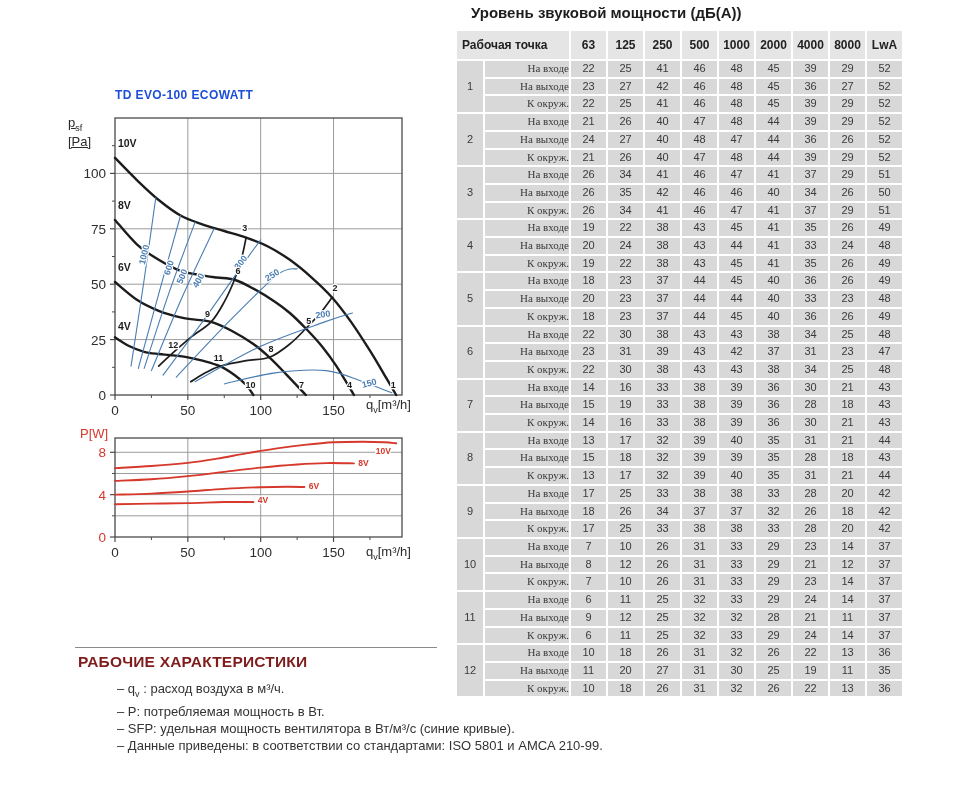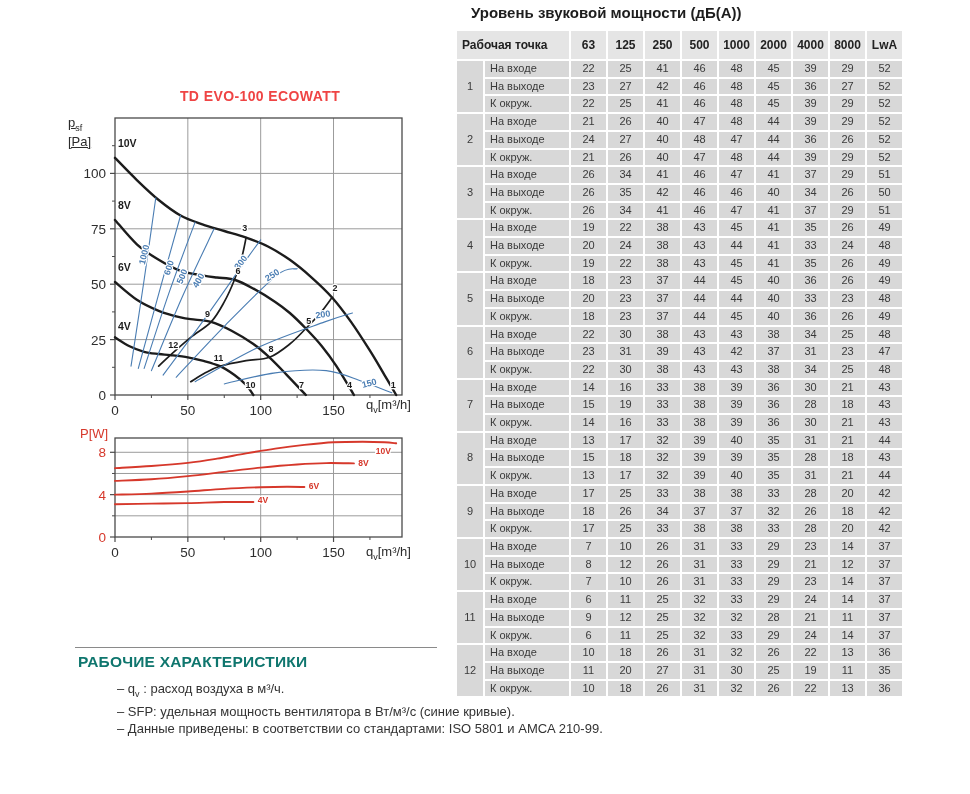--- a/index.html
+++ b/index.html
@@ -1,47 +1,47 @@
 <!DOCTYPE html>
 <html><head>
 <meta charset="utf-8">
 <style>
   html,body{margin:0;padding:0;background:#fff;}
   #page{position:relative;width:970px;height:794px;background:#fff;overflow:hidden;
         font-family:"Liberation Sans", sans-serif;color:#3a3a3a;}
 
   
-  .chart-title{position:absolute;left:115px;top:88px;width:290px;text-align:center;
-               font-size:14px;font-weight:bold;letter-spacing:0.4px;color:#ef4444;}
+  .chart-title{position:absolute;left:115px;top:88px;width:290px;
+               font-size:12px;font-weight:bold;letter-spacing:0.4px;color:#1d4ed8;}
   .axlab{position:absolute;font-size:13px;line-height:14px;color:#2b2b2b;}
   .axlab sub{font-size:9px;}
   .axlab.red{color:#d6382b;}
   svg.chart{position:absolute;}
   svg.chart text.tick{font-family:"Liberation Sans",sans-serif;font-size:13.5px;}
   svg.chart text.clab{font-family:"Liberation Sans",sans-serif;font-weight:bold;
                       paint-order:stroke;stroke:#ffffff;stroke-width:2.5px;}
 
   
   .rule{position:absolute;left:75px;top:647px;width:362px;height:1px;background:#8a8a8a;}
   .perf{position:absolute;left:78px;top:653px;width:620px;}
-  .perf h2{margin:0 0 9px 0;font-size:15.5px;color:#0f766e;letter-spacing:0.2px;}
+  .perf h2{margin:0 0 9px 0;font-size:15.5px;color:#7f1d1d;letter-spacing:0.2px;}
   .perf .bl{font-size:13px;line-height:17px;color:#333;margin-left:39px;}
   .perf .bl.indent{padding-left:108px;}
   .perf .bl sub{font-size:9px;}
 
   
   .right-col{position:absolute;left:455px;top:4px;width:450px;}
   .tbl-title{font-size:15px;font-weight:bold;color:#1d1d1d;margin:0 0 8px 16px;}
   table.spt{border-collapse:separate;border-spacing:2px;table-layout:fixed;width:447px;}
   table.spt th{background:#e5e5e5;color:#222;font-size:12px;font-weight:bold;
                height:28px;padding:0;text-align:center;}
   table.spt th.corner{text-align:left;padding-left:5px;}
   table.spt td{background:#d8d8d8;font-size:11px;color:#3a3a3a;height:15.7px;
                line-height:15.7px;padding:0;text-align:center;}
-  table.spt td.rowlab{text-align:left;padding-left:5px;}
+  table.spt td.rowlab{text-align:right;padding-left:5px;font-family:Liberation Serif, serif;}
   table.spt td.ptnum{text-align:center;}
 </style>
 </head>
 <body>
 
 <div id="page">
 
   <div class="chart-title">TD EVO-100 ECOWATT</div>
 
   <div class="axlab" style="left:68px;top:116px;text-decoration:underline;">
@@ -172,20 +172,21 @@
 
   <div class="axlab" style="left:366px;top:545px;">
     <span>q</span><sub>v</sub><span>[m³/h]</span>
   </div>
 
   <div class="rule"></div>
   <div class="perf">
     <h2>РАБОЧИЕ ХАРАКТЕРИСТИКИ</h2>
     <div id="bullets">
         <div class="bl"><span>– q</span><sub>v</sub><span> : расход воздуха в м³/ч.</span></div>
+        <div class="bl"><span>– P: потребляемая мощность в Вт.</span></div>
         <div class="bl"><span>– SFP: удельная мощность вентилятора в Вт/м³/с (синие кривые).</span></div>
         <div class="bl"><span>– Данные приведены: в соответствии со стандартами: ISO 5801 и AMCA 210-99.</span></div>
       </div>
   </div>
 
   <div class="right-col">
     <div class="tbl-title">Уровень звуковой мощности (дБ(А))</div>
     <table class="spt" id="spt">
       <colgroup>
         <col style="width:26px">

